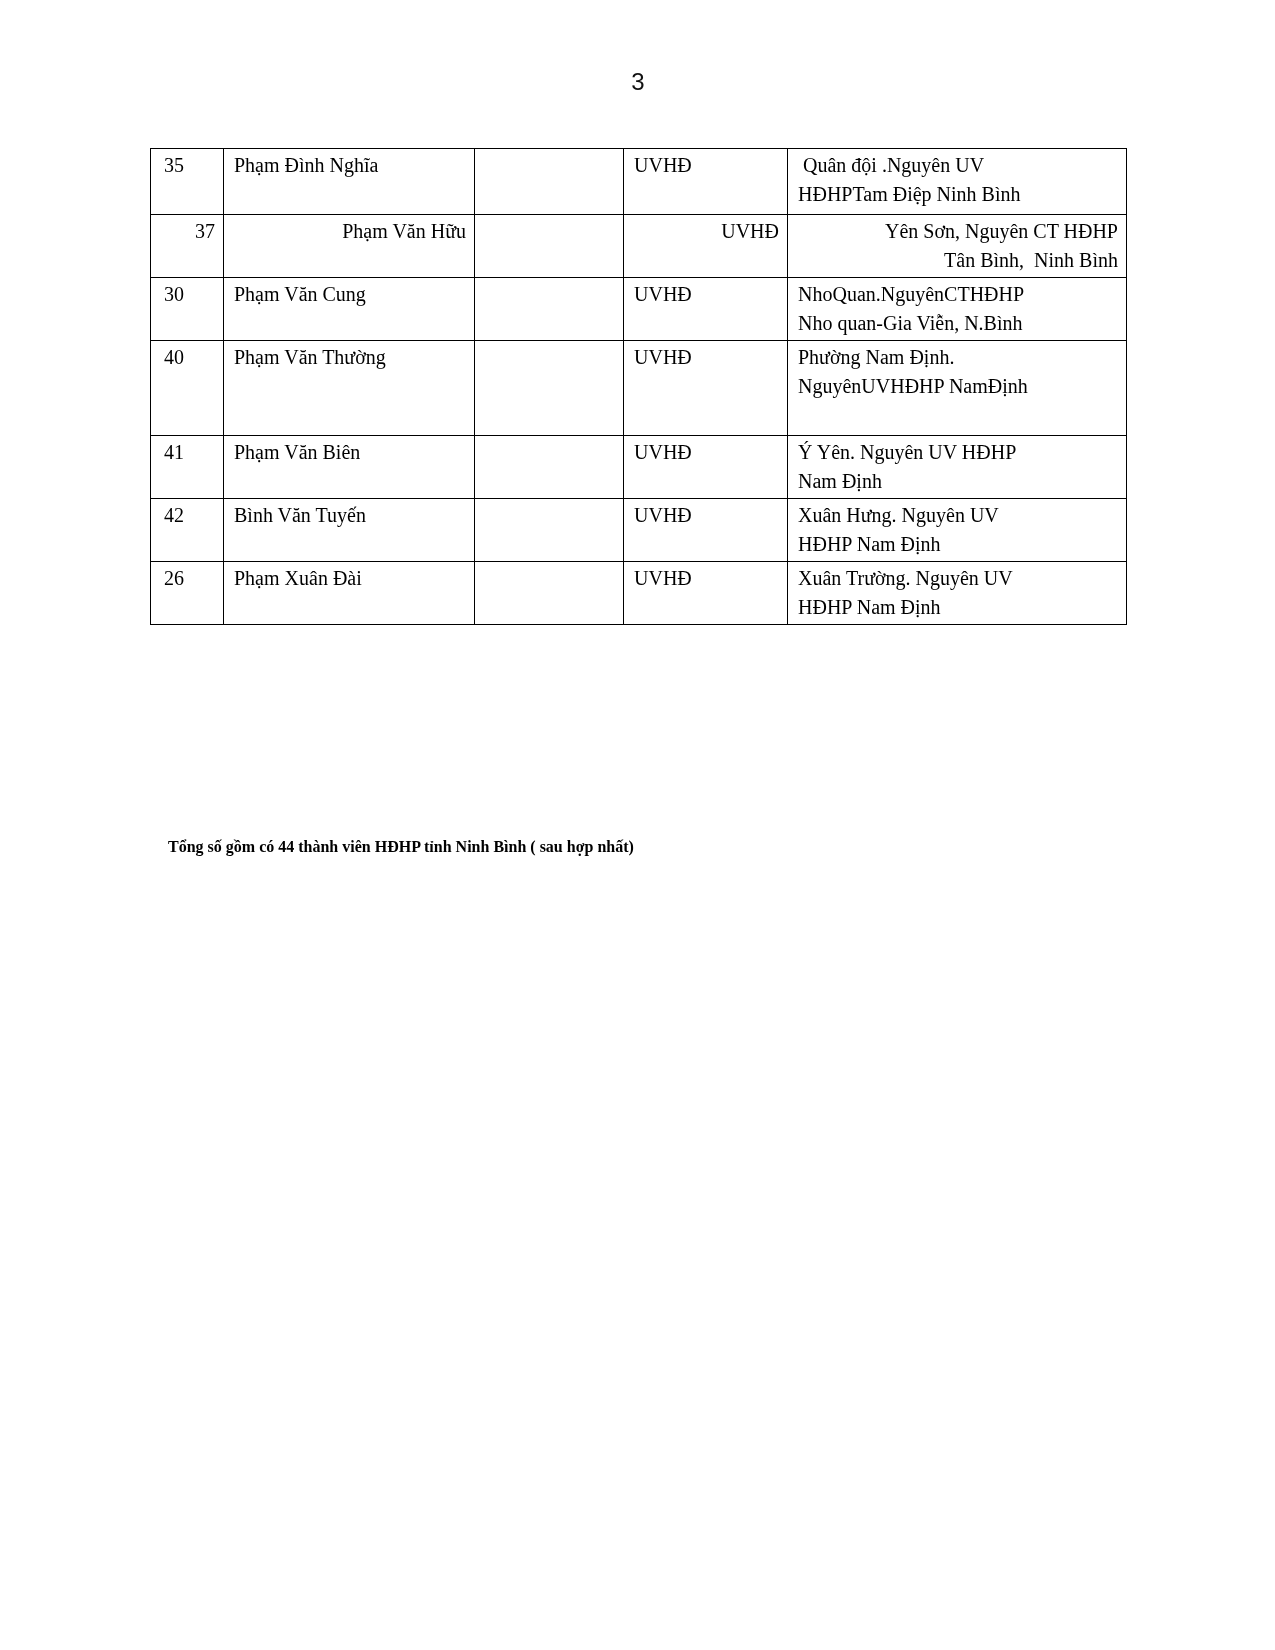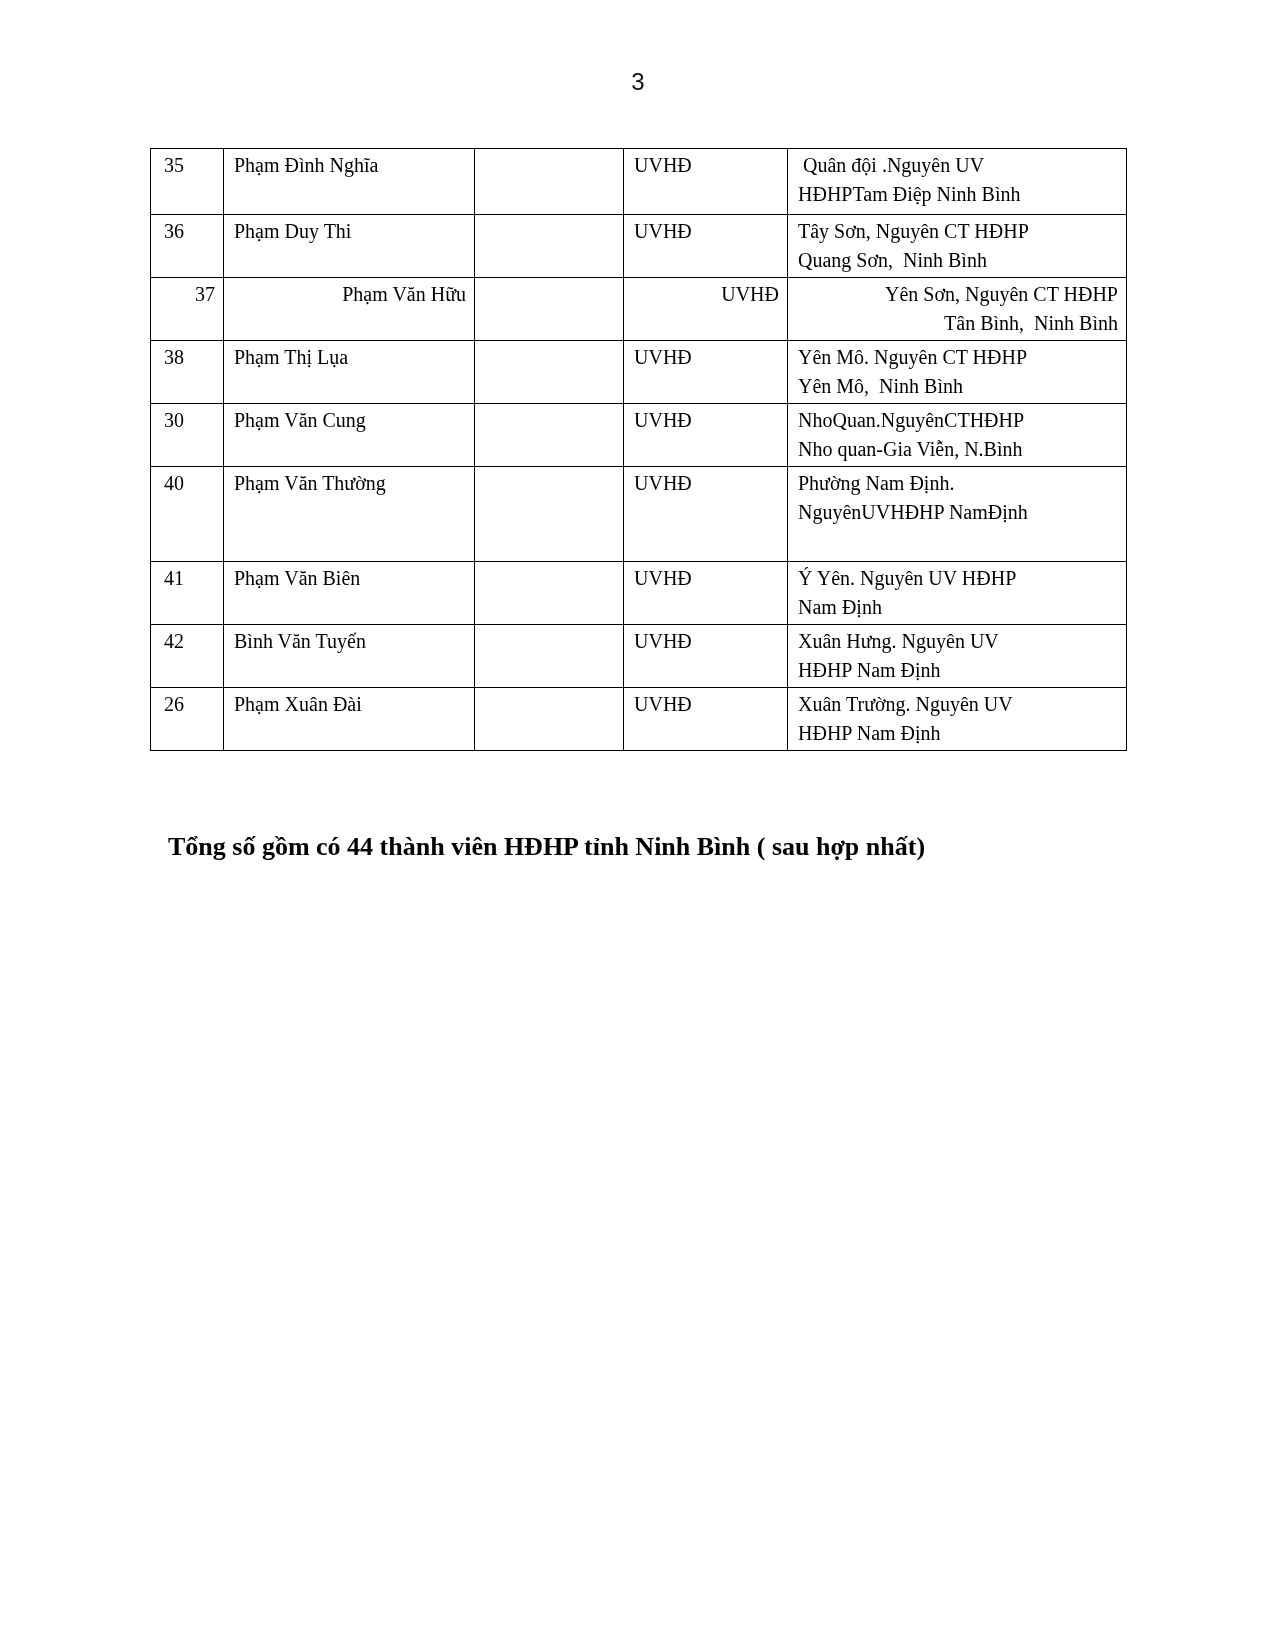--- a/index.html
+++ b/index.html
@@ -40,21 +40,21 @@
     white-space: pre-wrap;
     overflow: hidden;
   }
   table.members td.c-no   { padding-left: 13px; }
   table.members td.c-note { padding-left: 10px; }
   .summary {
     position: absolute;
     left: 168px;
     top: 830px;
     width: 990px;
-    font-size: 26px;
+    font-size: 16px;
     line-height: 34px;
     font-weight: bold;
     color: #000000;
   }
 </style>
 </head>
 <body>
 
 <div class="page">
 
@@ -70,43 +70,27 @@
     </colgroup>
     <tbody id="members-tbody">
         <tr style="height: 66px;">
           <td class="c-no">35</td>
           <td class="c-name">Phạm Đình Nghĩa</td>
           <td class="c-blank"></td>
           <td class="c-role">UVHĐ</td>
           <td class="c-note"> Quân đội .Nguyên UV
 HĐHPTam Điệp Ninh Bình</td>
         </tr>
-        <tr style="height: 63px;">
-          <td class="c-no">36</td>
-          <td class="c-name">Phạm Duy Thi</td>
-          <td class="c-blank"></td>
-          <td class="c-role">UVHĐ</td>
-          <td class="c-note">Tây Sơn, Nguyên CT HĐHP
-Quang Sơn,  Ninh Bình</td>
-        </tr>
         <tr style="height: 62px; text-align: right;">
           <td class="c-no">37</td>
           <td class="c-name">Phạm Văn Hữu</td>
           <td class="c-blank"></td>
           <td class="c-role">UVHĐ</td>
           <td class="c-note">Yên Sơn, Nguyên CT HĐHP
 Tân Bình,  Ninh Bình</td>
-        </tr>
-        <tr style="height: 62px;">
-          <td class="c-no">38</td>
-          <td class="c-name">Phạm Thị Lụa</td>
-          <td class="c-blank"></td>
-          <td class="c-role">UVHĐ</td>
-          <td class="c-note">Yên Mô. Nguyên CT HĐHP
-Yên Mô,  Ninh Bình</td>
         </tr>
         <tr style="height: 62px;">
           <td class="c-no">30</td>
           <td class="c-name">Phạm Văn Cung</td>
           <td class="c-blank"></td>
           <td class="c-role">UVHĐ</td>
           <td class="c-note">NhoQuan.NguyênCTHĐHP
 Nho quan-Gia Viễn, N.Bình</td>
         </tr>
         <tr style="height: 95px;">

